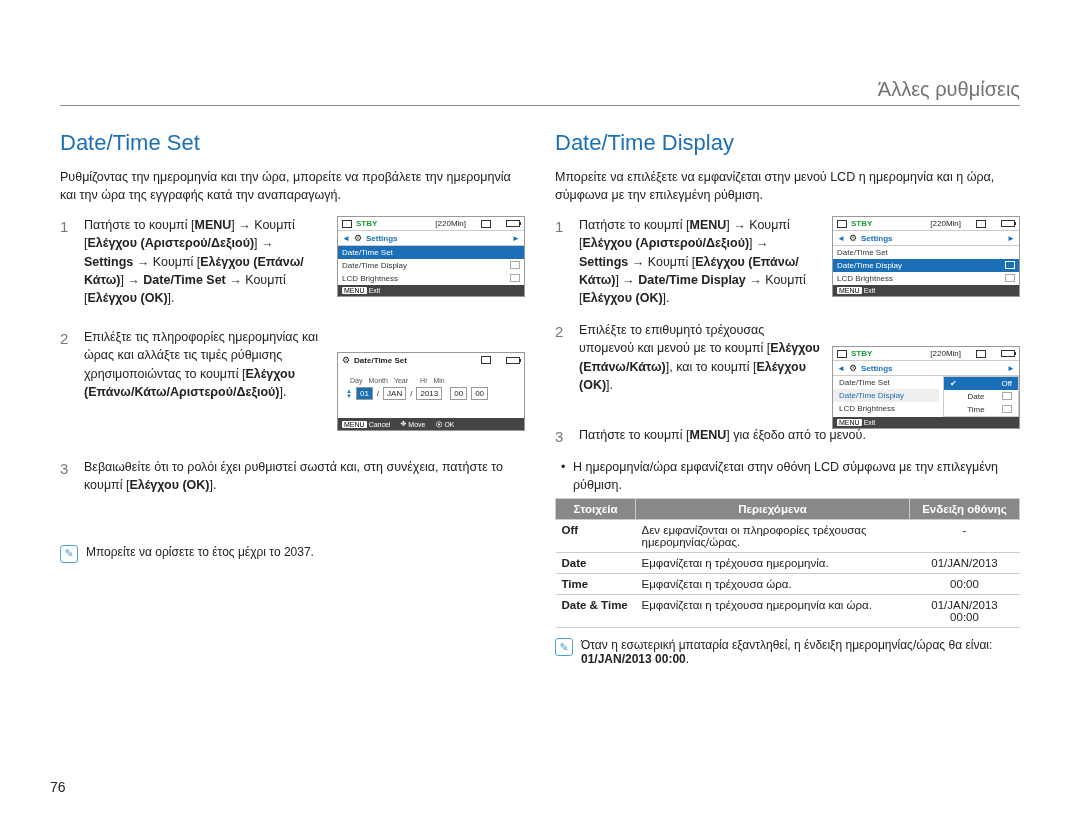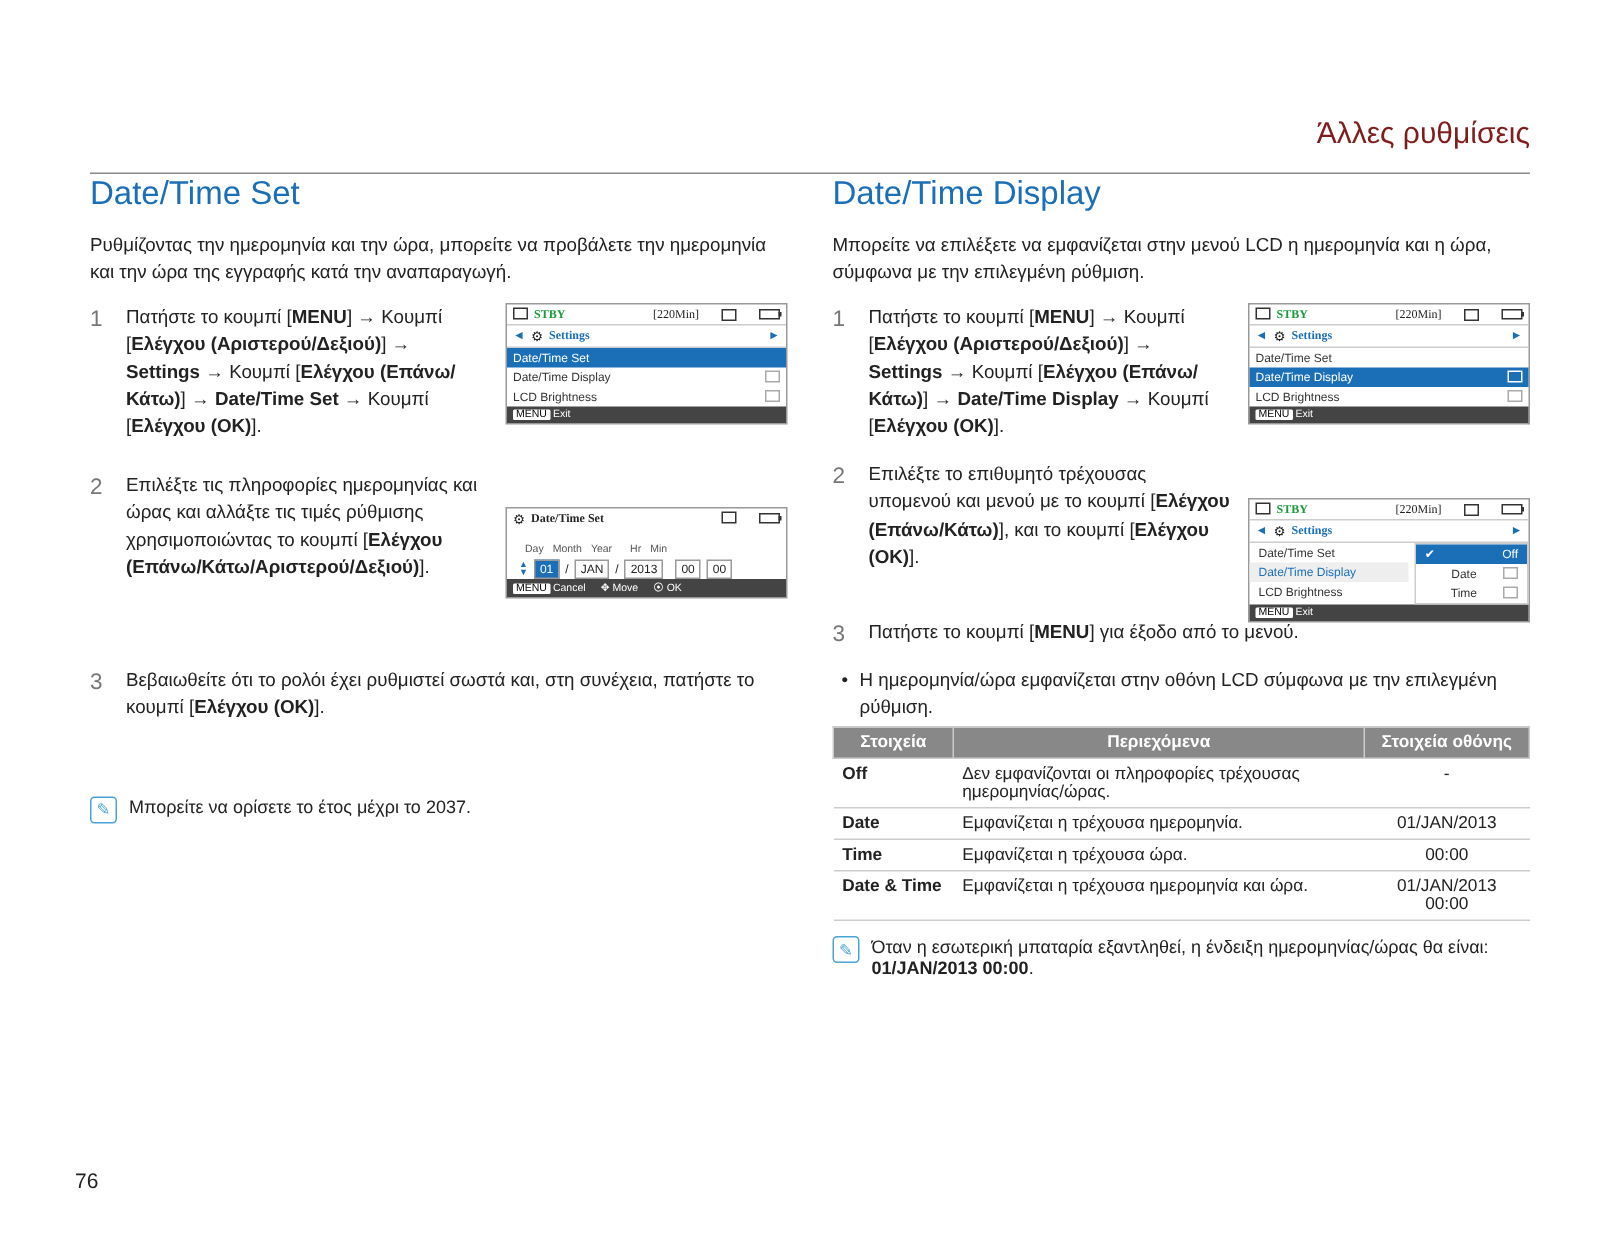--- a/index.html
+++ b/index.html
@@ -7,24 +7,25 @@
     width: 1080px;
     height: 825px;
     background: #fff;
     font-family: "Helvetica Neue", Arial, sans-serif;
     color: #222;
     position: relative;
     padding: 78px 60px 40px 60px;
   }
   .header-bar {
     border-bottom: 1px solid #888;
-    padding-bottom: 14px;
+    padding-bottom: 4px;
+    margin-bottom: 24px;
     text-align: right;
     font-size: 20px;
-    color: #7f1d1d;
+    color: #737373;
   }
   .columns { display: flex; gap: 30px; }
   .col { flex: 1; position: relative; }
   h2.section-title { color: #1b6fb7; font-size: 22px; font-weight: 400; margin-bottom: 12px; }
   p.intro { font-size: 12.5px; line-height: 1.45; margin-bottom: 12px; }
   ol.steps { list-style: none; padding: 0; margin: 0; }
   ol.steps > li { display: flex; gap: 10px; font-size: 12.5px; line-height: 1.45; margin-bottom: 10px; }
   ol.steps .num { color: #777; font-size: 15px; min-width: 14px; }
   ol.steps .body { flex: 1; }
   .b { font-weight: 700; }
@@ -34,34 +35,34 @@
   .lcd {
     width: 188px;
     border: 1px solid #999;
     font-size: 8px;
     margin-bottom: 10px;
     background: #fff;
     position: absolute;
   }
   .lcd.top1 { top: 0; right: 0; }
   .lcd.top2 { top: 136px; right: 0; }
-  .lcd-row { display: flex; align-items: flex-start; padding: 2px 4px; gap: 4px; font-family: Liberation Serif, serif; }
+  .lcd-row { display: flex; align-items: center; padding: 2px 4px; gap: 4px; }
   .lcd-statusrow { border-bottom: none; }
   .lcd-green { color: #1a9c3a; font-weight: 700; }
   .lcd-right { margin-left: auto; display: flex; gap: 15px; align-items: center; }
   .lcd-title-blue { color: #1b6fb7; font-weight: 700; }
   .lcd-sel { background: #1b6fb7; color: #fff; padding: 2px 4px; display: flex; justify-content: space-between; }
   .lcd-item { padding: 2px 4px; display: flex; justify-content: space-between; color: #333; }
   .lcd-footer { background: #444; color: #fff; padding: 2px 4px; display: flex; gap: 10px; font-size: 7px; }
   .lcd-footer span { display: inline-flex; align-items: center; gap: 2px; }
   .lcd-batt { width: 14px; height: 7px; border: 1px solid #333; position: relative; }
   .lcd-batt::after { content:""; position:absolute; right:-2px; top:1px; width:2px; height:3px; background:#333;}
   .lcd-sd { width:10px; height:8px; border:1px solid #333; }
   .tiny-ico { width:10px; height:8px; border:1px solid #aaa; }
-  .lcd-date-editor { padding: 10px 6px 0; }
+  .lcd-date-editor { padding: 10px 6px 18px; }
   .lcd-date-labels { display:flex; gap:6px; font-size:7px; color:#555; justify-content:flex-start; padding-left:6px;}
   .lcd-date-vals { display:flex; gap:4px; font-size:8px; margin-top:3px; align-items:center; padding-left:4px;}
   .lcd-date-vals .cell { border:1px solid #999; padding:1px 3px; }
   .lcd-date-vals .cell.sel { background:#1b6fb7; color:#fff; }
   .lcd-arrows { display:flex; flex-direction:column; font-size:6px; line-height:5px; color:#1b6fb7; margin-left:-2px;}
 
   
   .step-text-wrap { padding-right: 200px; min-height: 112px; }
   .step-text-wrap2 { padding-right: 200px; min-height: 130px; }
   .step-text-wrap3 { padding-right: 200px; min-height: 105px; }
@@ -349,21 +350,21 @@
       </ol>
       <div class="bullet">Η ημερομηνία/ώρα εμφανίζεται στην οθόνη LCD σύμφωνα με την επιλεγμένη ρύθμιση.</div>
     </div>
 
 
     <table class="submenu">
       <thead>
         <tr>
           <th>Στοιχεία</th>
           <th>Περιεχόμενα</th>
-          <th>Στοιχεία οθόνης</th>
+          <th>Ενδειξη οθόνης</th>
         </tr>
       </thead>
       <tbody>
         <tr>
           <td class="c1">Off</td>
           <td>Δεν εμφανίζονται οι πληροφορίες τρέχουσας ημερομηνίας/ώρας.</td>
           <td class="c3">-</td>
         </tr>
         <tr>
           <td class="c1">Date</td>

